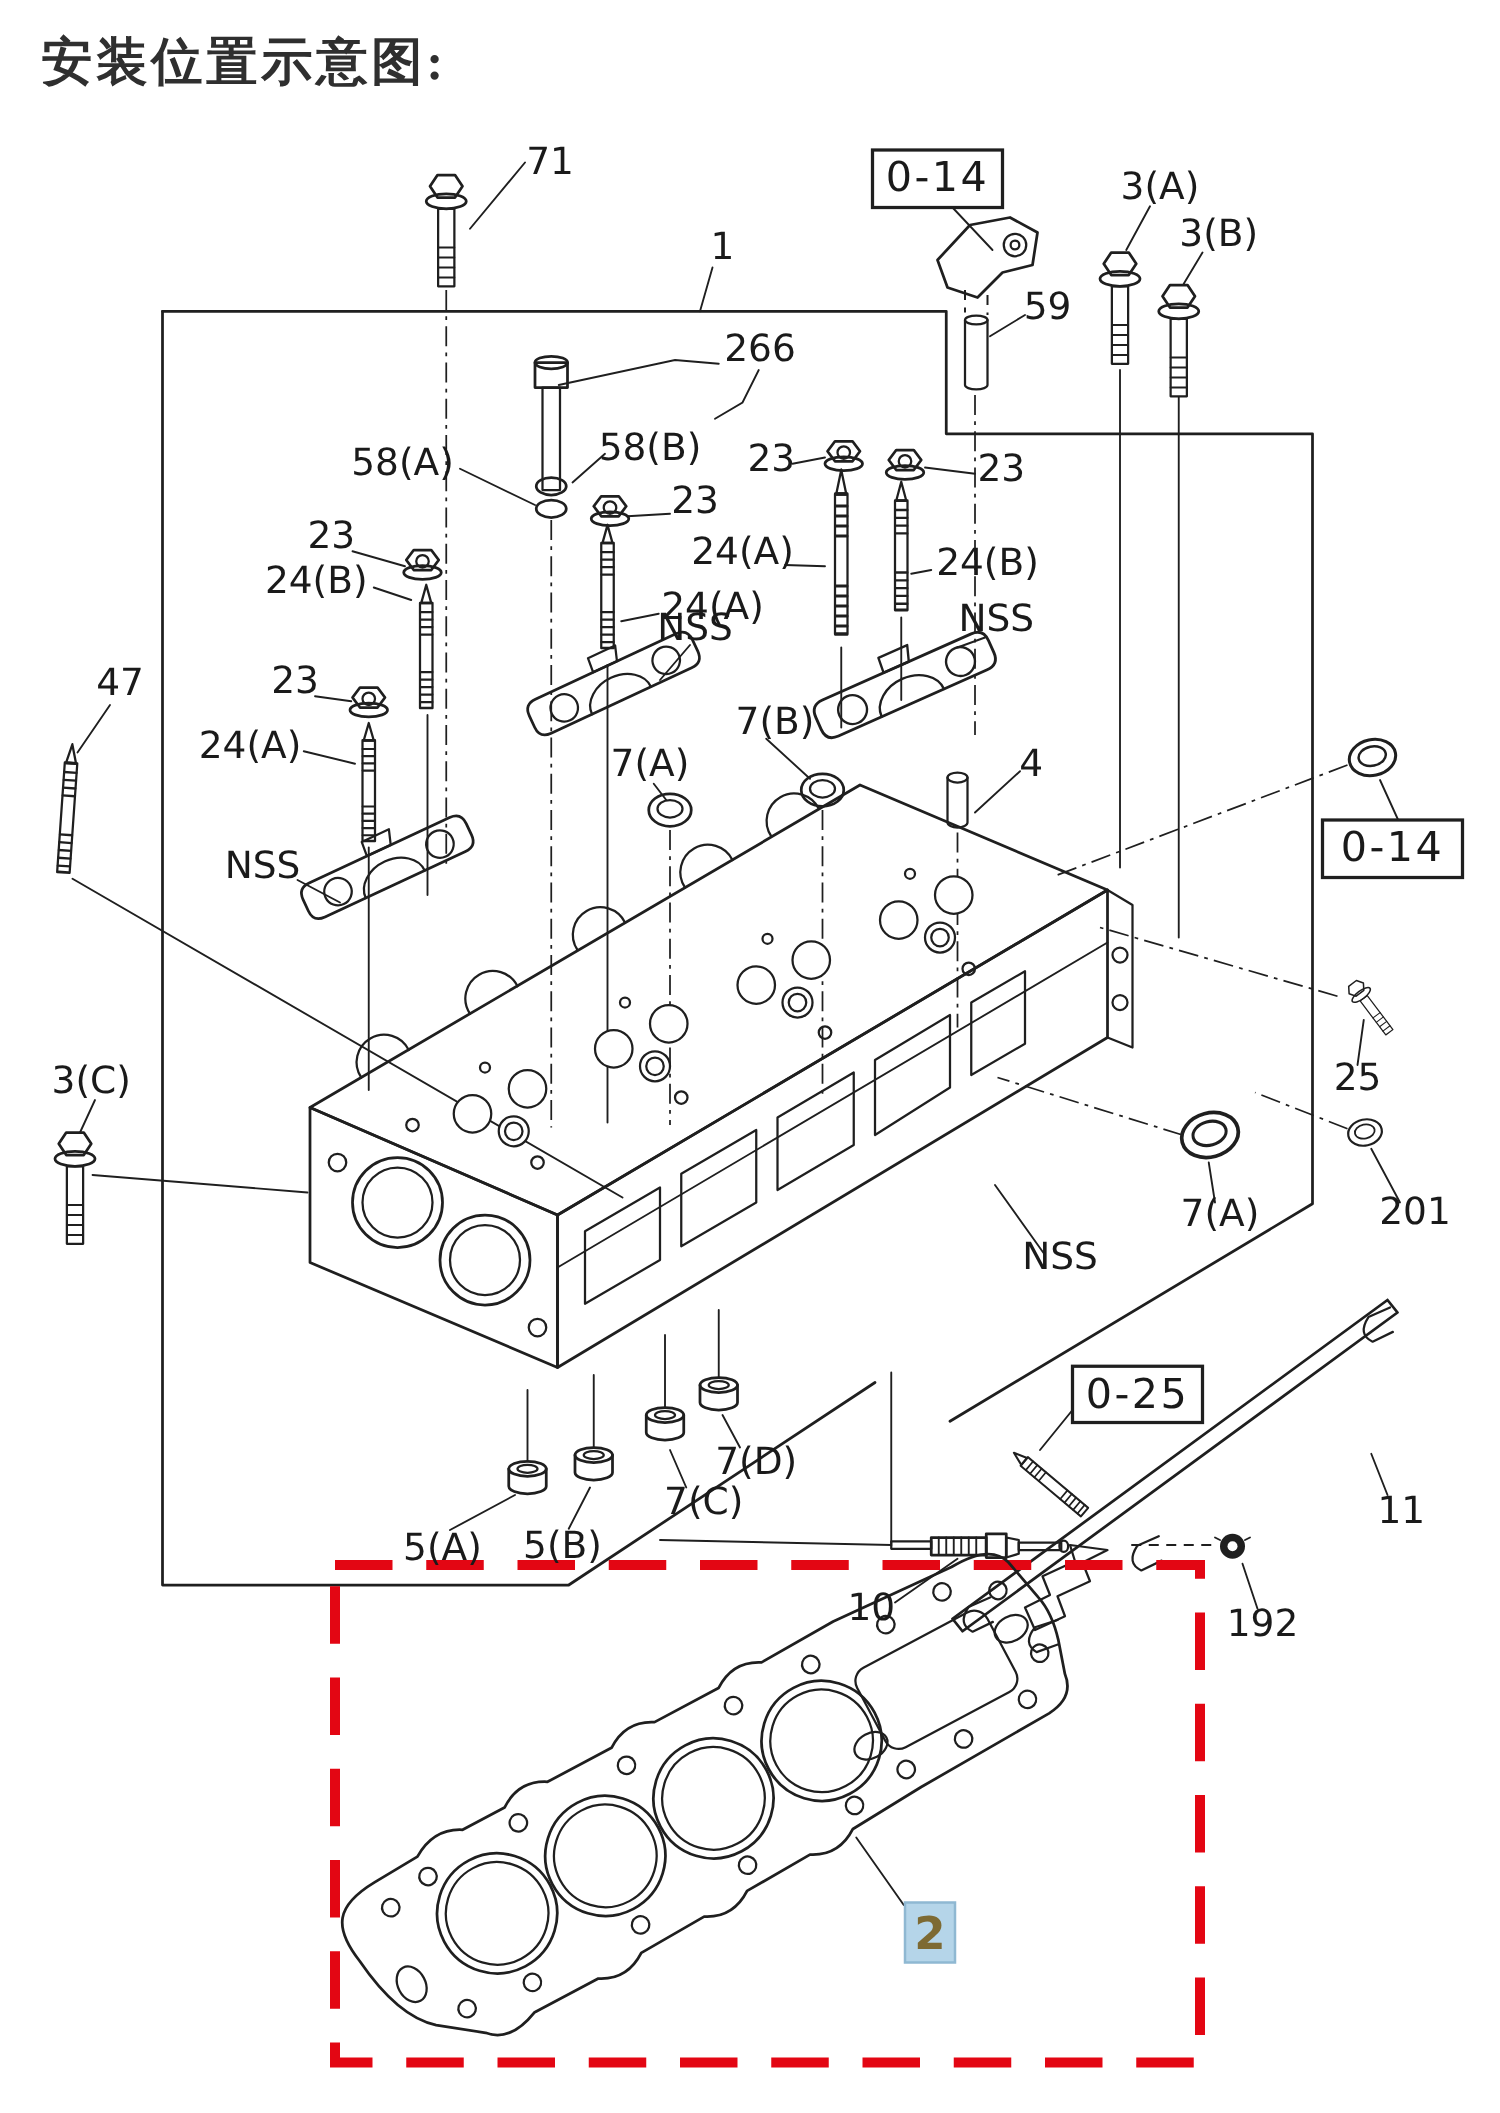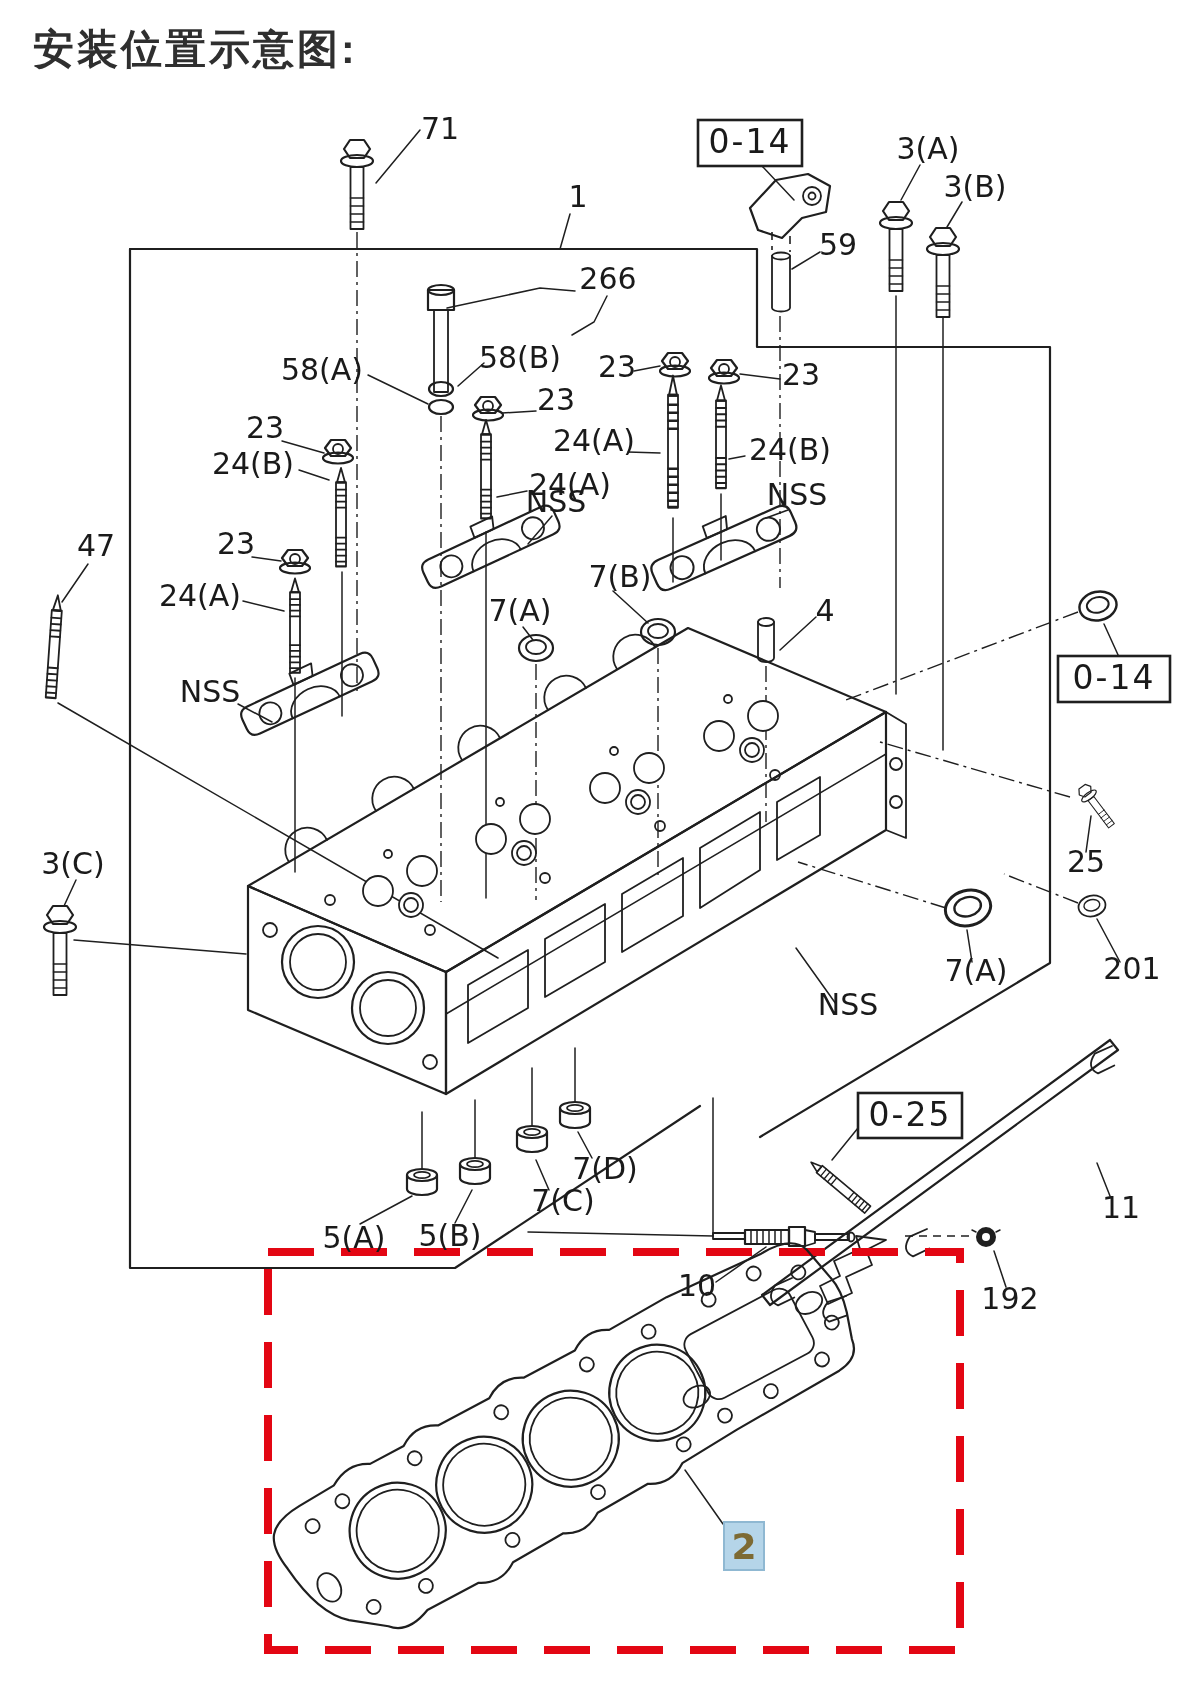--- a/index.html
+++ b/index.html
@@ -6,21 +6,21 @@
     --accent:#e30613;
     --hl-bg:#b5d5e9;
     --hl-border:#8fb8d2;
     --hl-text:#7d6a33;
     --ink:#1f1f1f;
   }
   html,body{margin:0;padding:0;background:#ffffff;}
   .canvas{position:relative;width:1200px;height:1690px;background:#fff;overflow:hidden;
           font-family:"DejaVu Sans",sans-serif;}
   .page-title{position:absolute;left:33px;top:22px;font-size:41px;font-weight:700;
-              color:#2f2f2f;letter-spacing:3px;font-family:Liberation Sans, sans-serif;}
+              color:#2f2f2f;letter-spacing:3px;font-family:Liberation Serif, serif;}
   svg{position:absolute;left:0;top:0;}
   .ln{stroke:var(--ink);stroke-width:2.2;fill:none;stroke-linecap:round;stroke-linejoin:round;}
   .ln18{stroke:var(--ink);stroke-width:1.8;fill:none;stroke-linecap:round;stroke-linejoin:round;}
   .thin{stroke:var(--ink);stroke-width:1.5;fill:none;stroke-linecap:round;}
   .dd{stroke:var(--ink);stroke-width:1.4;fill:none;stroke-dasharray:16 5 3 5;}
   .dash{stroke:var(--ink);stroke-width:1.6;fill:none;stroke-dasharray:8 6;}
   .callout{font:30px "DejaVu Sans",sans-serif;fill:#1a1a1a;}
   .reftext{font:33px "DejaVu Sans",sans-serif;fill:#1a1a1a;letter-spacing:2px;}
   .refbox{fill:#fff;stroke:var(--ink);stroke-width:2.6;}
   .redbox{fill:none;stroke:var(--accent);stroke-width:8;stroke-dasharray:46 27;}

